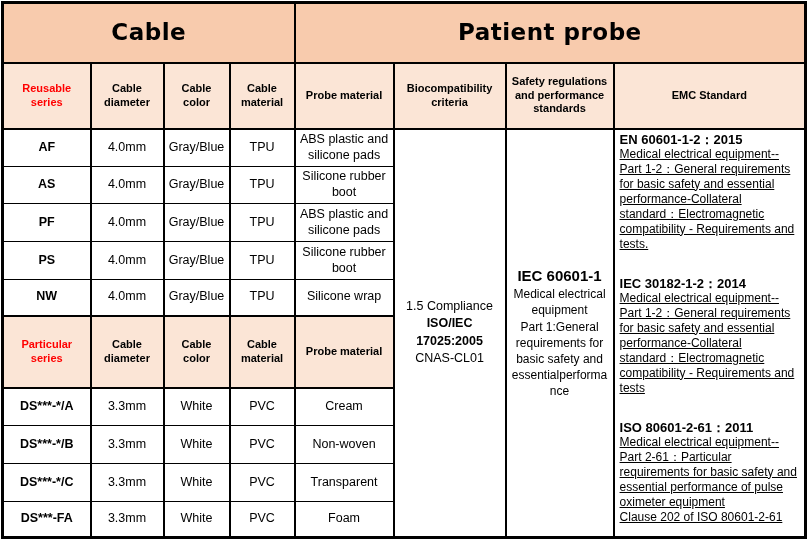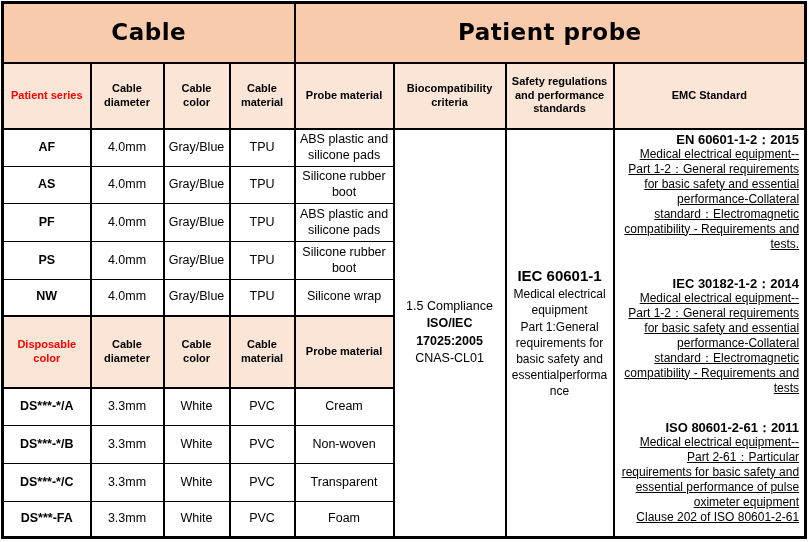--- a/index.html
+++ b/index.html
@@ -42,21 +42,21 @@
     font-size: 11px;
   }
   .red { color: var(--series-red, #FF0000); }
   td.series-cell { font-weight: bold; }
   td.bio-cell { line-height: 1.4; }
   .bold { font-weight: bold; }
   td.safety-cell { font-size: 12px; padding: 2px; line-height: 1.35; }
   .safety-title { font-weight: bold; font-size: 15px; }
   .safety-body { white-space: pre-line; overflow-wrap: anywhere; }
   td.emc-cell {
-    text-align: right;
+    text-align: left;
     vertical-align: top;
     padding: 2px 5px;
     font-size: 12px;
     line-height: 15px;
   }
   .emc-para { margin: 0 0 24px 0; }
   .emc-para:last-child { margin-bottom: 0; }
   .emc-title { font-weight: bold; font-size: 13px; }
   .emc-body { white-space: pre-line; text-decoration: underline; }
 </style>
@@ -75,21 +75,21 @@
       <col style="width:192px">
   </colgroup>
 
   <tbody>
       <tr style="height:60px">
     <th class="th-top" colspan="4">Cable</th>
     <th class="th-top" colspan="4">Patient probe</th>
   </tr>
 
   <tr style="height:66px">
-    <th class="th-sub red">Patient series</th>
+    <th class="th-sub red">Reusable series</th>
     <th class="th-sub">Cable diameter</th>
     <th class="th-sub">Cable color</th>
     <th class="th-sub">Cable material</th>
     <th class="th-sub">Probe material</th>
     <th class="th-sub">Biocompatibility criteria</th>
     <th class="th-sub">Safety regulations and performance standards</th>
     <th class="th-sub">EMC Standard</th>
   </tr>
 
   <tr class="data" style="height:38px">
@@ -155,21 +155,21 @@
 
   <tr class="data" style="height:36px">
     <td class="series-cell">NW</td>
     <td>4.0mm</td>
     <td>Gray/Blue</td>
     <td>TPU</td>
     <td>Silicone wrap</td>
   </tr>
 
   <tr style="height:72px">
-    <th class="th-sub red">Disposable color</th>
+    <th class="th-sub red">Particular series</th>
     <th class="th-sub">Cable diameter</th>
     <th class="th-sub">Cable color</th>
     <th class="th-sub">Cable material</th>
     <th class="th-sub">Probe material</th>
   </tr>
 
   <tr class="data" style="height:38px">
     <td class="series-cell">DS***-*/A</td>
     <td>3.3mm</td>
     <td>White</td>

